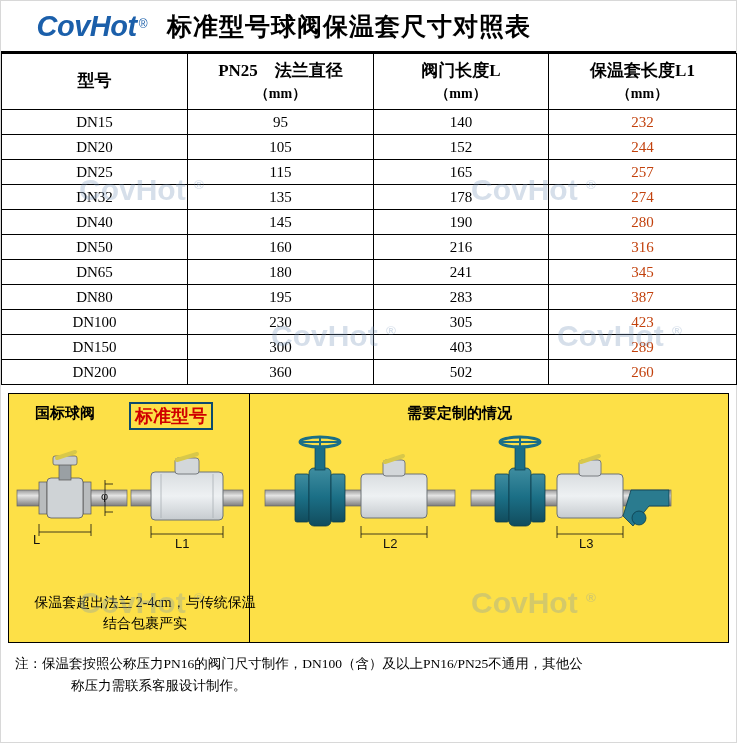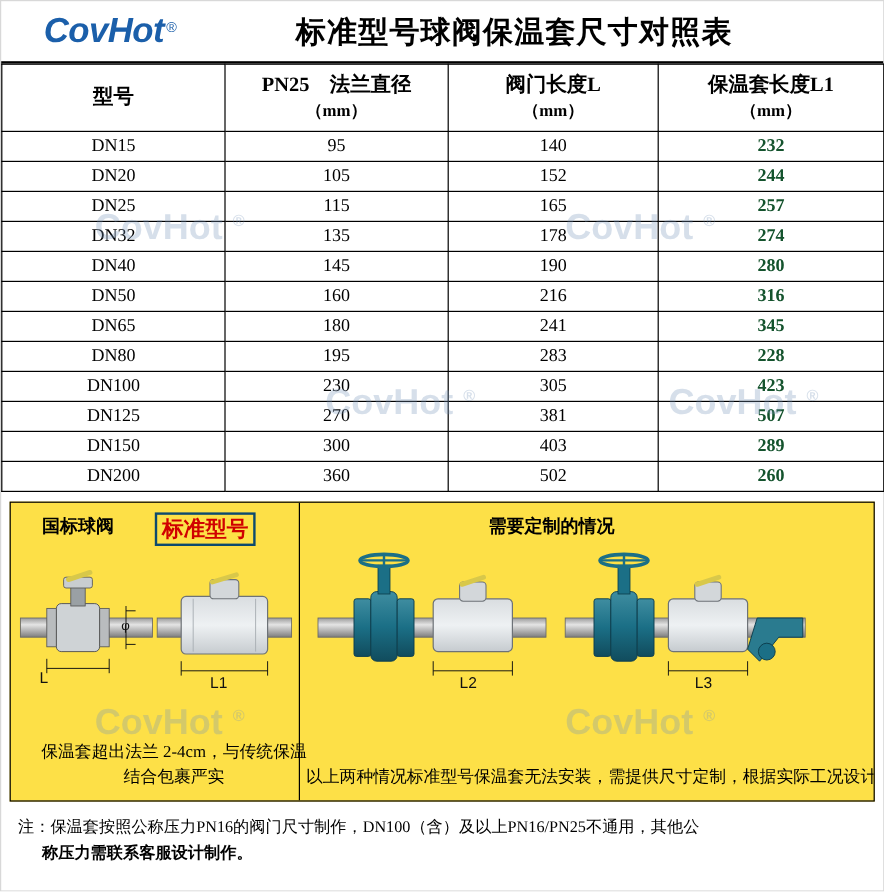--- a/index.html
+++ b/index.html
@@ -46,21 +46,20 @@
   .logo-r {
     font-family: "Liberation Sans", sans-serif;
     font-size: 12px;
     color: #1b5faa;
     margin-left: 2px;
     position: relative;
     top: -8px;
   }
   .title {
     flex: 1;
-    text-align: center;
     font-size: 25px;
     font-weight: bold;
     letter-spacing: 1px;
     padding-right: 40px;
   }
 
   
   table.dims {
     width: 100%;
     border-collapse: collapse;
@@ -84,22 +83,22 @@
     display: block;
     font-size: 14px;
     font-weight: bold;
   }
   col.c0 { width: 186px; }
   col.c1 { width: 186px; }
   col.c2 { width: 175px; }
   col.c3 { width: 188px; }
   td.hl {
     background: #ffff00;
-    color: #14532d;
-    font-weight: bold;
+    color: #c2410c;
+    font-weight: normal;
   }
 
   
   .illus {
     position: relative;
     margin: 8px 7px 0 7px;
     height: 250px;
     border: 1px solid #000;
     background: #fde047;
     overflow: hidden;
@@ -147,21 +146,21 @@
   .cap-right { left: 244px; width: 480px; }
 
   svg.art { position: absolute; left: 0; top: 34px; }
 
   
   .note {
     margin: 10px 14px 0 14px;
     font-size: 13.5px;
     line-height: 1.6;
   }
-  .note .l2 { display: block; margin-left: 20px; font-weight: bold; }
+  .note .l2 { display: block; margin-left: 56px; }
 
   
   .wm {
     position: absolute;
     font-family: "Liberation Sans", sans-serif;
     font-weight: bold;
     color: rgba(120,150,185,0.30);
     pointer-events: none;
     white-space: nowrap;
   }
@@ -247,33 +246,27 @@
       <tr>
           <td>DN65</td>
           <td>180</td>
           <td>241</td>
           <td class="hl">345</td>
         </tr>
       <tr>
           <td>DN80</td>
           <td>195</td>
           <td>283</td>
-          <td class="hl">228</td>
+          <td class="hl">387</td>
         </tr>
       <tr>
           <td>DN100</td>
           <td>230</td>
           <td>305</td>
           <td class="hl">423</td>
-        </tr>
-      <tr>
-          <td>DN125</td>
-          <td>270</td>
-          <td>381</td>
-          <td class="hl">507</td>
         </tr>
       <tr>
           <td>DN150</td>
           <td>300</td>
           <td>403</td>
           <td class="hl">289</td>
         </tr>
       <tr>
           <td>DN200</td>
           <td>360</td>
@@ -375,21 +368,20 @@
         <path d="M622 62 L660 62 L660 78 L640 78 L624 98 L614 88 Z" fill="#2a7b8f" stroke="#0d3e4d" stroke-width="0.8"></path>
         <circle cx="630" cy="90" r="7" fill="#1b6f86" stroke="#0d3e4d" stroke-width="0.8"></circle>
         <line x1="548" y1="98" x2="548" y2="110" stroke="#111" stroke-width="0.8"></line>
         <line x1="614" y1="98" x2="614" y2="110" stroke="#111" stroke-width="0.8"></line>
         <line x1="548" y1="106" x2="614" y2="106" stroke="#111" stroke-width="0.8"></line>
         <text x="570" y="120" font-family="Liberation Sans, sans-serif" font-size="13" fill="#111">L3</text>
       </g>
     </svg>
 
     <div class="caption cap-left">保温套超出法兰 2-4cm，与传统保温结合包裹严实</div>
-    <div class="caption cap-right">以上两种情况标准型号保温套无法安装，需提供尺寸定制，根据实际工况设计</div>
   </div>
 
   <div class="note">
     <span>注：保温套按照公称压力PN16的阀门尺寸制作，DN100（含）及以上PN16/PN25不通用，其他公</span>
     <span class="l2">称压力需联系客服设计制作。</span>
   </div>
 
   <div class="wm" style="left:78px;  top:172px; font-size:30px;">CovHot <sup>®</sup></div>
   <div class="wm" style="left:470px; top:172px; font-size:30px;">CovHot <sup>®</sup></div>
   <div class="wm" style="left:270px; top:318px; font-size:30px;">CovHot <sup>®</sup></div>

